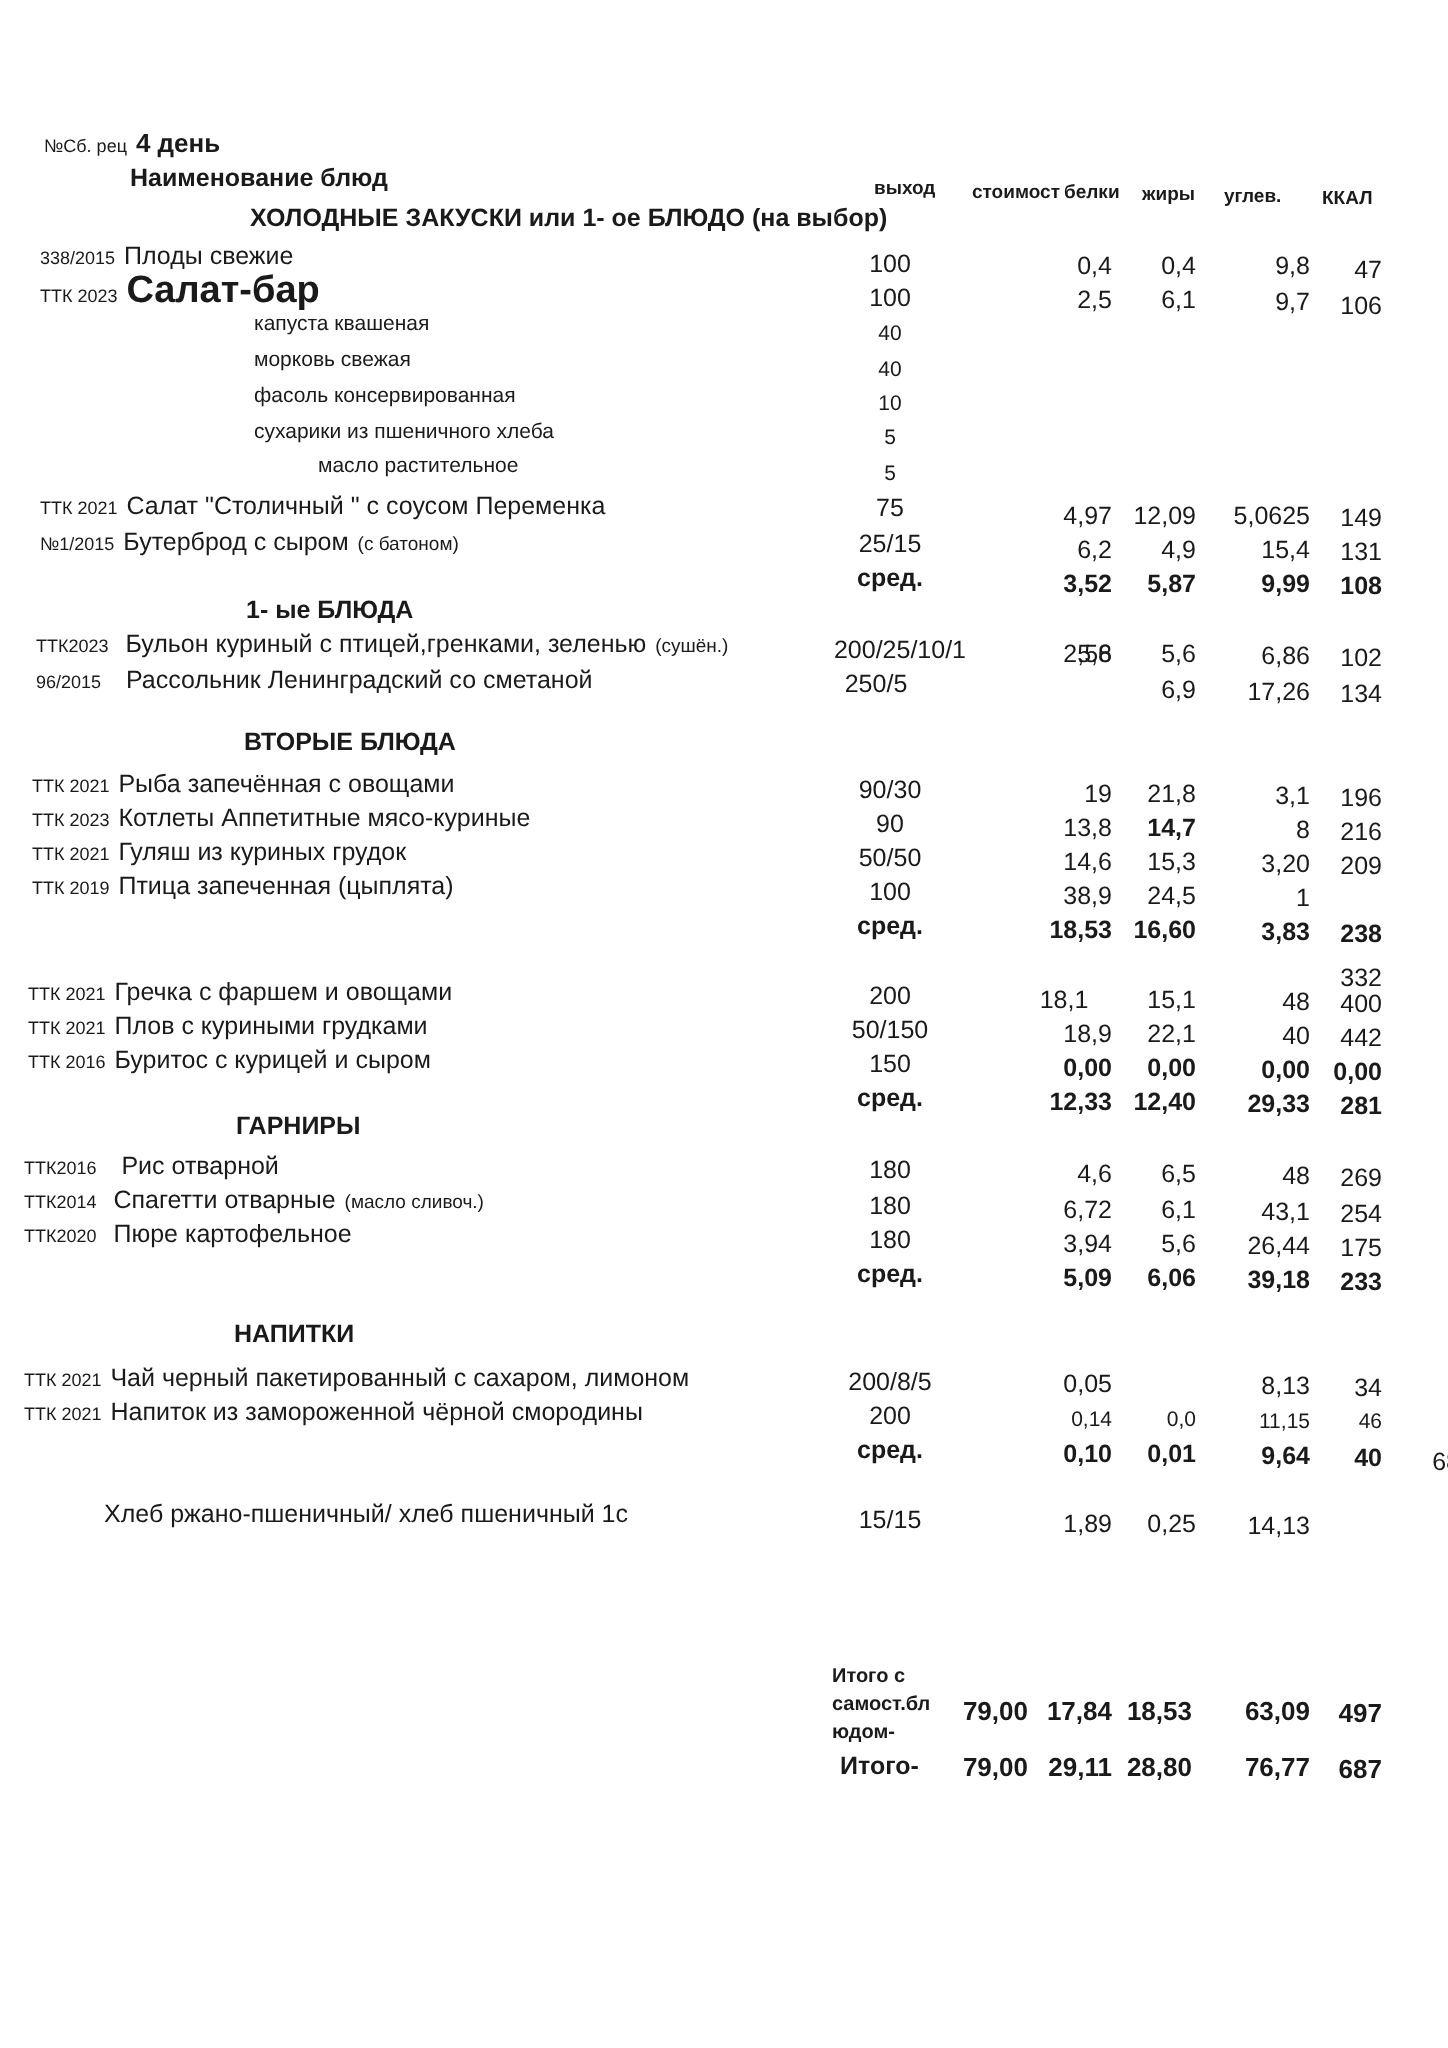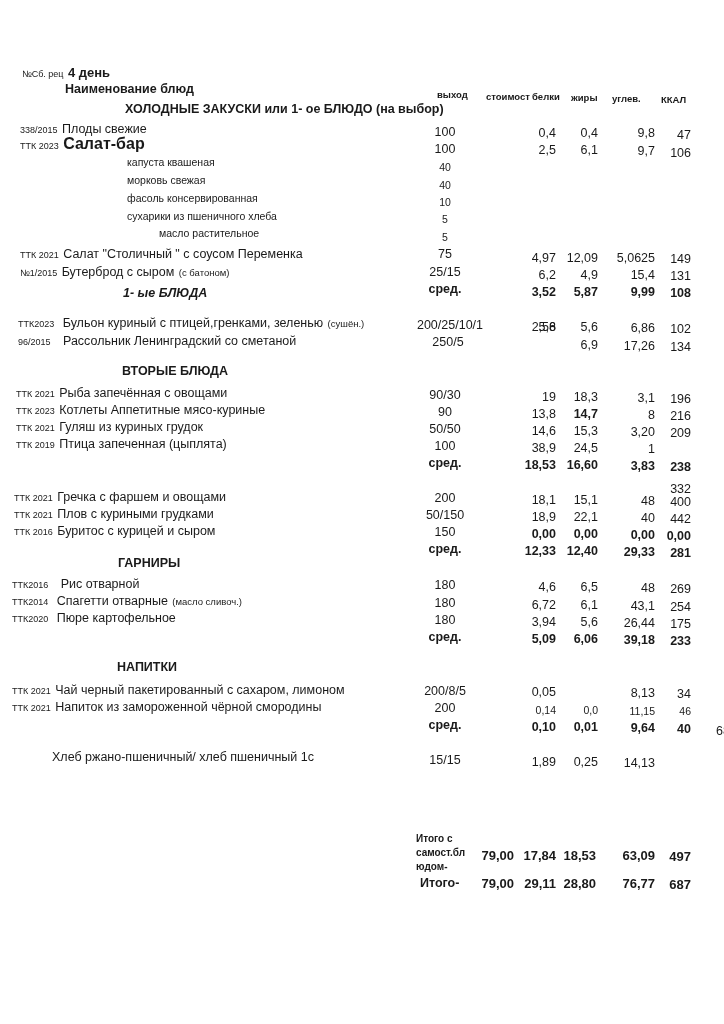--- a/index.html
+++ b/index.html
@@ -2,21 +2,21 @@
 <html><head>
 <meta charset="utf-8">
 <style>
   html, body { margin: 0; padding: 0; background: #ffffff; }
   body { width: 724px; height: 1024px; position: relative; overflow: hidden;
          font-family: "Liberation Sans", sans-serif; color: #1a1a1a; }
   .abs { position: absolute; white-space: nowrap; }
   .code { font-size: 9px; }
   .name { font-size: 12.5px; }
   .small { font-size: 9.5px; }
-  .big { font-size: 16px; font-weight: bold; }
+  .big { font-size: 19px; font-weight: bold; }
   .hdr { font-size: 11px; font-weight: bold; }
   .sec { font-size: 12.5px; font-weight: bold; }
   .num { font-size: 12.5px; text-align: right; }
   .c-out { left: 405px; width: 80px; text-align: center; }
   .c-b { left: 508px; width: 48px; }
   .c-f { left: 558px; width: 40px; }
   .c-c { left: 600px; width: 55px; }
   .c-k { left: 655px; width: 36px; }
   .bold { font-weight: bold; }
   .fine { font-size: 10.5px; }
@@ -89,51 +89,51 @@
 <div class="abs num c-f" style="top:268px;">4,9</div>
 <div class="abs num c-c" style="top:268px;">15,4</div>
 <div class="abs num c-k" style="top:269px;">131</div>
 
 <div class="abs num c-out bold" style="top:282px;">сред.</div>
 <div class="abs num c-b bold" style="top:285px;">3,52</div>
 <div class="abs num c-f bold" style="top:285px;">5,87</div>
 <div class="abs num c-c bold" style="top:285px;">9,99</div>
 <div class="abs num c-k bold" style="top:286px;">108</div>
 
-<div class="abs sec" style="left:123px;top:286px;font-style:italic;">1- ые БЛЮДА</div>
+<div class="abs sec" style="left:123px;top:298px;">1- ые БЛЮДА</div>
 <div class="abs" style="left:18px;top:313px;">
   <span class="code">ТТК2023</span>
   <span class="name" style="margin-left:4px;">Бульон куриный с птицей,гренками, зеленью</span>
   <span class="small">(сушён.)</span>
 </div>
 <div class="abs num c-out" style="top:318px;left:400px;width:100px;">200/25/10/1</div>
 <div class="abs num c-b" style="top:320px;">5,8</div>
 <div class="abs num c-f" style="top:320px;">5,6</div>
 <div class="abs num c-c" style="top:321px;">6,86</div>
 <div class="abs num c-k" style="top:322px;">102</div>
 
 <div class="abs" style="left:18px;top:331px;">
   <span class="code">96/2015</span>
   <span class="name" style="margin-left:8px;">Рассольник Ленинградский со сметаной</span>
 </div>
-<div class="abs num c-out" style="top:335px;left:408px;">250/5</div>
+<div class="abs num c-out" style="top:335px;left:398px;">250/5</div>
 <div class="abs num c-b" style="top:320px;">2,56</div>
 <div class="abs num c-f" style="top:338px;">6,9</div>
 <div class="abs num c-c" style="top:339px;">17,26</div>
 <div class="abs num c-k" style="top:340px;">134</div>
 
 <div class="abs sec" style="left:122px;top:364px;">ВТОРЫЕ  БЛЮДА</div>
 
 <div class="abs" style="left:16px;top:383px;">
   <span class="code">ТТК 2021</span>
   <span class="name">Рыба запечённая с овощами</span>
 </div>
 <div class="abs num c-out" style="top:388px;">90/30</div>
 <div class="abs num c-b" style="top:390px;">19</div>
-<div class="abs num c-f" style="top:390px;">18,3</div>
+<div class="abs num c-f" style="top:390px;">21,8</div>
 <div class="abs num c-c" style="top:391px;">3,1</div>
 <div class="abs num c-k" style="top:392px;">196</div>
 
 <div class="abs" style="left:16px;top:400px;">
   <span class="code">ТТК 2023</span>
   <span class="name">Котлеты Аппетитные мясо-куриные</span>
 </div>
 <div class="abs num c-out" style="top:405px;">90</div>
 <div class="abs num c-b" style="top:407px;">13,8</div>
 <div class="abs num c-f" style="top:407px;font-weight:bold;">14,7</div>
@@ -164,21 +164,21 @@
 <div class="abs num c-b bold" style="top:458px;">18,53</div>
 <div class="abs num c-f bold" style="top:458px;">16,60</div>
 <div class="abs num c-c bold" style="top:459px;">3,83</div>
 <div class="abs num c-k bold" style="top:460px;">238</div>
 
 <div class="abs" style="left:14px;top:487px;">
   <span class="code">ТТК 2021</span>
   <span class="name">Гречка с фаршем и овощами</span>
 </div>
 <div class="abs num c-out" style="top:491px;">200</div>
-<div class="abs num c-b" style="top:493px;">18,1</div>
+<div class="abs num c-b" style="top:493px;text-align:center;">18,1</div>
 <div class="abs num c-f" style="top:493px;">15,1</div>
 <div class="abs num c-c" style="top:494px;">48</div>
 <div class="abs num c-k" style="top:495px;">400</div>
 
 <div class="abs" style="left:14px;top:504px;">
   <span class="code">ТТК 2021</span>
   <span class="name">Плов с куриными грудками</span>
 </div>
 <div class="abs num c-out" style="top:508px;">50/150</div>
 <div class="abs num c-b" style="top:510px;">18,9</div>

